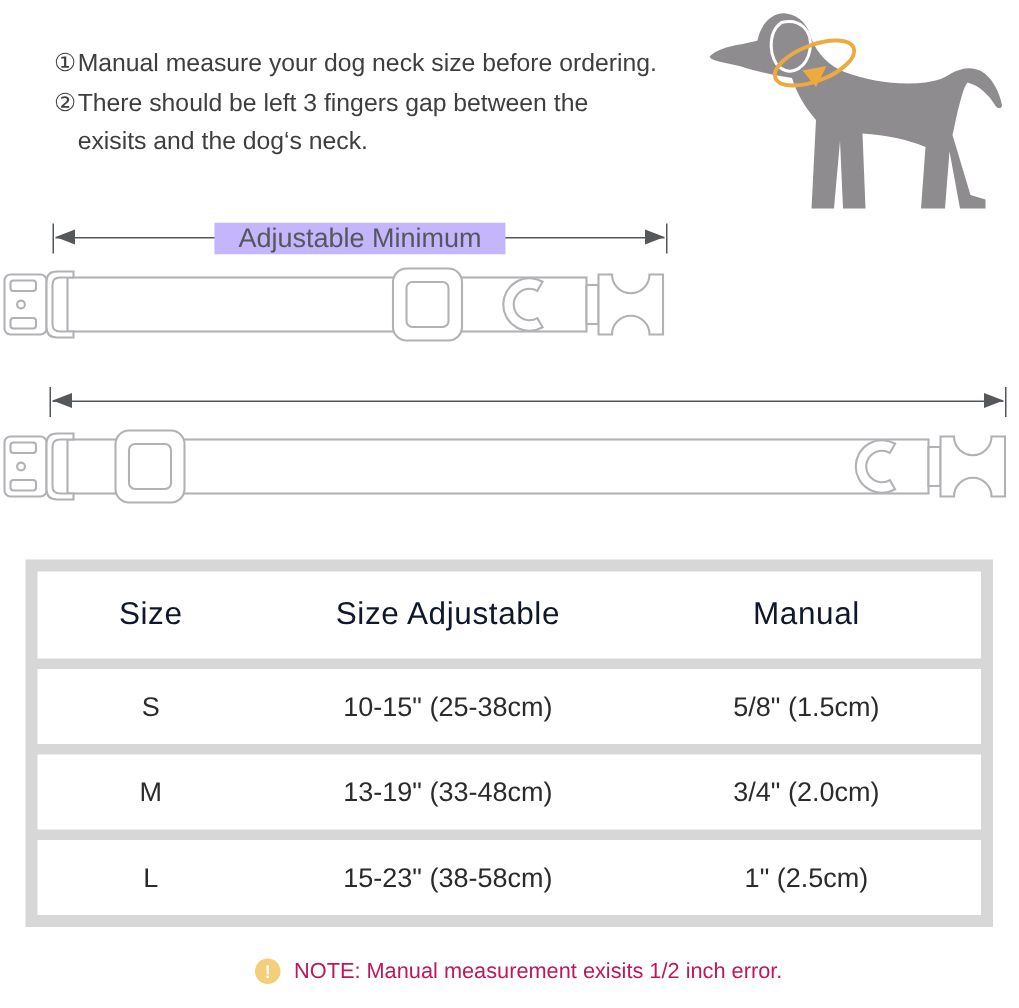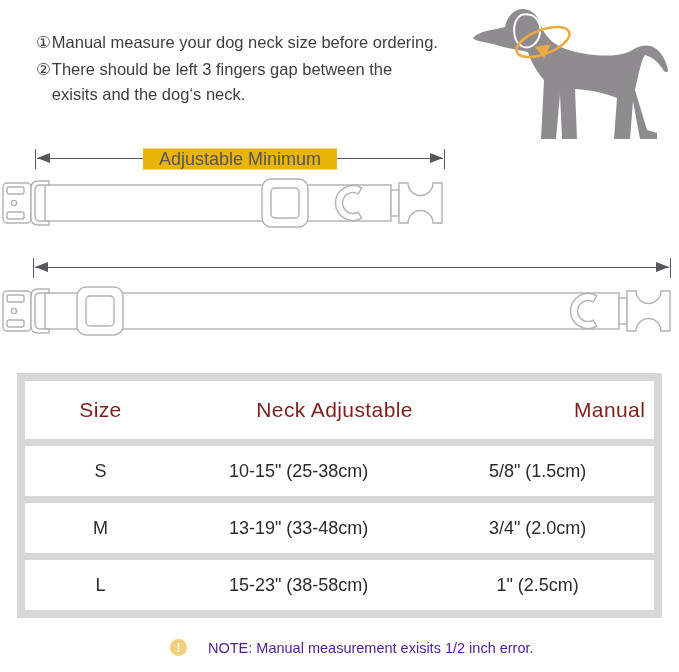--- a/index.html
+++ b/index.html
@@ -17,41 +17,41 @@
   .dim{position:absolute;height:22px;}
   .dim-rule{position:absolute;left:2px;right:2px;top:10px;height:1.4px;background:#54575b;}
   .dim-tick{position:absolute;top:1px;width:1.4px;height:20px;background:#54575b;}
   .dim-tick.left{left:0;}
   .dim-tick.right{right:0;}
   .dim-arrow{position:absolute;top:5.2px;width:0;height:0;border-top:5.4px solid transparent;border-bottom:5.4px solid transparent;}
   .dim-arrow.left{left:2px;border-right:13px solid #54575b;}
   .dim-arrow.right{right:2px;border-left:13px solid #54575b;}
   .dim-label{
     position:absolute;left:50%;top:11px;transform:translate(-50%,-50%);
-    background:#eab308;padding:0 16px;font-size:18px;color:#54575b;white-space:nowrap;
+    background:#c4b5fd;padding:0 16px;font-size:18px;color:#54575b;white-space:nowrap;
   }
   
   .collar{position:absolute;}
   
   .table-panel{
     position:absolute;left:17px;top:373px;width:645px;height:245px;
     background:#d7d7d7;box-sizing:border-box;padding:8px;
     display:flex;flex-direction:column;gap:7px;
   }
   .trow{background:#ffffff;display:grid;grid-template-columns:24% 39% 37%;align-items:center;justify-items:center;}
-  .trow.thead{height:58px;font-size:21px;color:#7f1d1d;letter-spacing:0.4px;gap:36px;}
+  .trow.thead{height:58px;font-size:21px;color:#0f172a;letter-spacing:0.4px;}
   .trow.tdata{flex:1;font-size:18px;color:#2b2b2b;}
   .tcell{white-space:nowrap;}
   
   .note{position:absolute;left:170px;top:639px;display:flex;align-items:center;gap:9px;}
   .note-icon{
     flex:0 0 auto;width:17px;height:17px;border-radius:50%;background:#f3cf79;
     color:#ffffff;font-size:12px;font-weight:bold;display:flex;align-items:center;justify-content:center;
   }
-  .note-text{font-size:14.5px;color:#4c1d95;white-space:nowrap;margin-left:12px;}
+  .note-text{font-size:14.5px;color:#be185d;white-space:nowrap;}
 </style>
 </head>
 <body>
 
 <div class="page">
 
   <div class="instructions">
     <div class="instr-item">
       <span class="instr-marker">①</span>
       <span>Manual measure your dog neck size before ordering.</span>
@@ -134,21 +134,21 @@
       <path d="M48,5 H37 Q30,5 30,12 V42 Q30,49 37,49 H48 V45 H39 Q34,45 34,40 V14 Q34,9 39,9 H48 Z"></path>
       <rect x="76" y="3" width="46" height="48" rx="9"></rect>
       <rect x="85" y="12" width="28" height="30" rx="4"></rect>
       <path d="M595.75,11.84 A17.5,17.5 0 1 0 595.75,42.16 L592.25,36.09 A10.5,10.5 0 1 1 592.25,17.91 Z"></path>
     </g>
   </svg>
 
   <div class="table-panel">
     <div class="trow thead">
       <div class="tcell">Size</div>
-      <div class="tcell">Neck Adjustable</div>
+      <div class="tcell">Size Adjustable</div>
       <div class="tcell">Manual</div>
     </div>
     <div class="trow tdata">
       <div class="tcell">S</div>
       <div class="tcell">10-15" (25-38cm)</div>
       <div class="tcell">5/8" (1.5cm)</div>
     </div>
     <div class="trow tdata">
       <div class="tcell">M</div>
       <div class="tcell">13-19" (33-48cm)</div>

